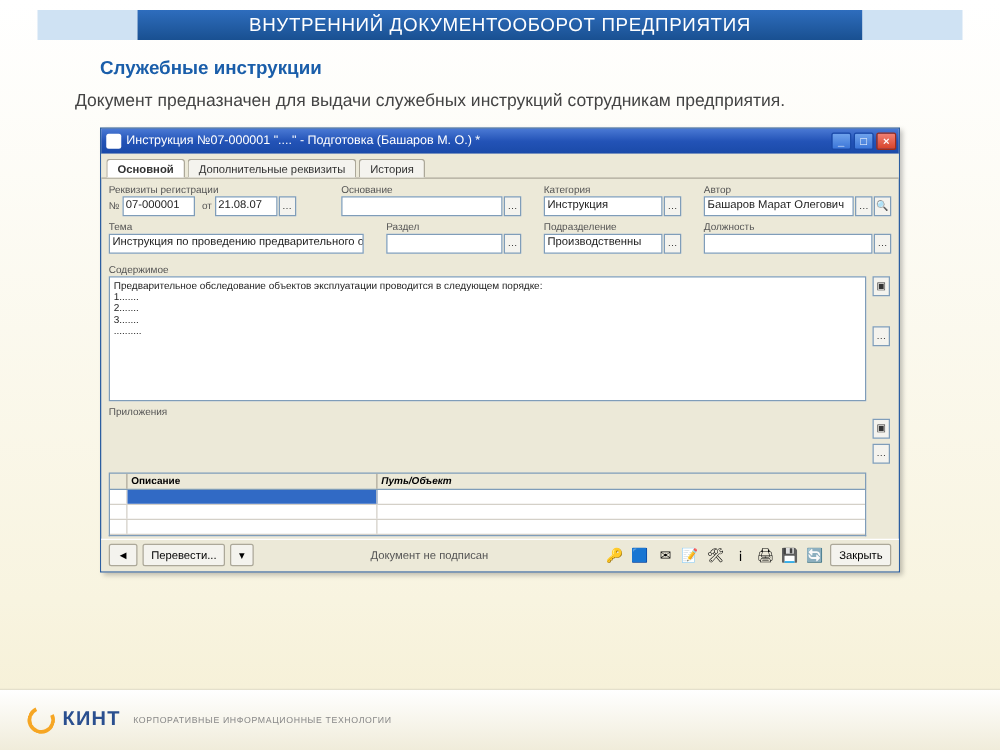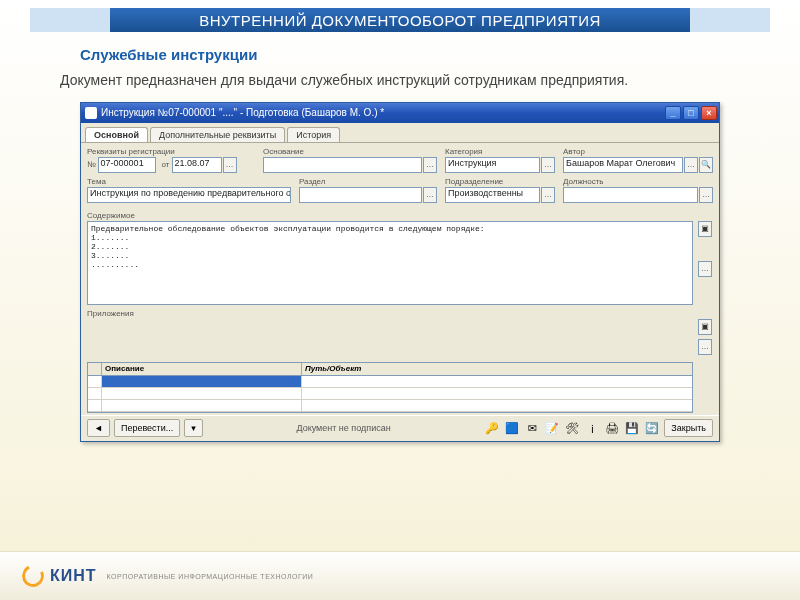--- a/index.html
+++ b/index.html
@@ -15,30 +15,30 @@
   .titlebar .ticon { width:12px; height:12px; background:#fff; margin-right:4px; border-radius:2px; }
   .titlebar .title { flex:1; white-space:nowrap; overflow:hidden; }
   .winbtn { width:16px; height:14px; margin-left:2px; background:linear-gradient(#6fa3ec,#3b75d8); border:1px solid #1a4aa8; border-radius:2px; display:flex; align-items:center; justify-content:center; color:#fff; font-size:9px; font-weight:bold; }
   .winbtn.close { background:linear-gradient(#f08074,#d8432a); border-color:#a02c18; }
 
   .tabs { display:flex; align-items:flex-end; height:20px; padding:18px 4px 0 4px; background:#ece9d8; border-bottom:1px solid #aca899; }
   .tab { font-size:9px; padding:2px 8px; border:1px solid #aca899; border-bottom:none; background:#f4f3ee; margin-right:2px; border-radius:3px 3px 0 0; color:#333; }
   .tab.active { background:#fff; font-weight:bold; }
 
   .form-area { padding:4px 6px 2px 6px; }
-  .row { display:flex; gap:8px; margin-bottom:4px; }
+  .row { display:flex; gap:18px; margin-bottom:4px; }
   .group { display:flex; flex-direction:column; }
   .lbl { font-size:8px; color:#555; margin-bottom:1px; white-space:nowrap; }
   .field { display:flex; align-items:center; }
   .input { height:16px; background:#fff; border:1px solid #7f9db9; font-size:9px; padding:0 2px; color:#222; overflow:hidden; white-space:nowrap; }
   .minibtn { width:14px; height:16px; border:1px solid #7f9db9; background:#f4f3ee; font-size:8px; display:flex; align-items:center; justify-content:center; margin-left:1px; color:#333; }
   .prefix { font-size:8px; color:#555; margin-right:2px; }
 
   .ta-wrap { display:flex; gap:4px; }
-  .textarea { flex:1; height:84px; background:#fff; border:1px solid #7f9db9; font-size:8px; color:#222; padding:2px 3px; white-space:pre-wrap; overflow:hidden;font-family:Liberation Mono, monospace; }
+  .textarea { flex:1; height:100px; background:#fff; border:1px solid #7f9db9; font-size:8px; color:#222; padding:2px 3px; white-space:pre-wrap; overflow:hidden; }
   .side-col { width:16px; display:flex; flex-direction:column; gap:24px; }
 
   .att-head { display:flex; background:#ece9d8; border:1px solid #7f9db9; height:14px; }
   .att-head .c1 { width:14px; border-right:1px solid #aca899; }
   .att-head .c2 { width:200px; border-right:1px solid #aca899; font-size:8px; font-weight:bold; padding:1px 3px; }
   .att-head .c3 { flex:1; font-size:8px; font-weight:bold; padding:1px 3px;font-style:italic; }
   .att-body { border:1px solid #7f9db9; border-top:none; background:#fff; }
   .att-row { display:flex; height:12px; border-bottom:1px solid #d4d0c8; }
   .att-row .c1 { width:14px; border-right:1px solid #d4d0c8; }
   .att-row .c2 { width:200px; border-right:1px solid #d4d0c8; }

